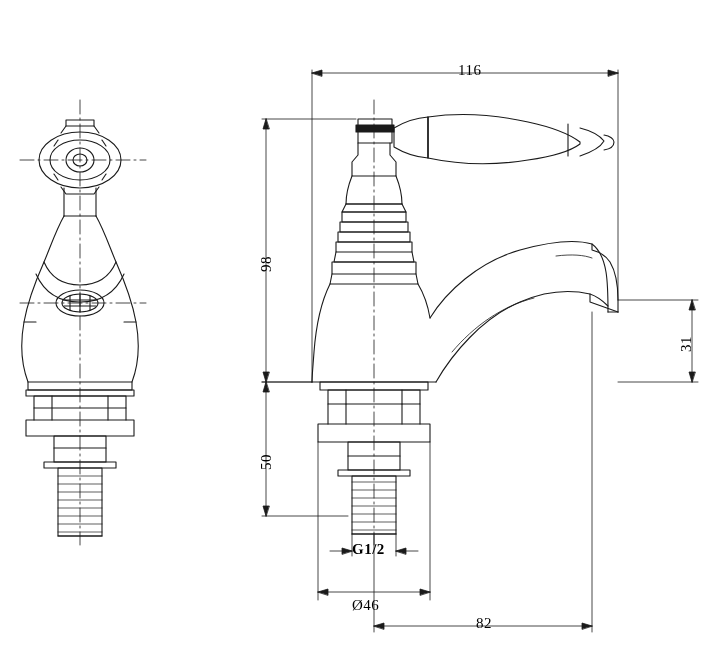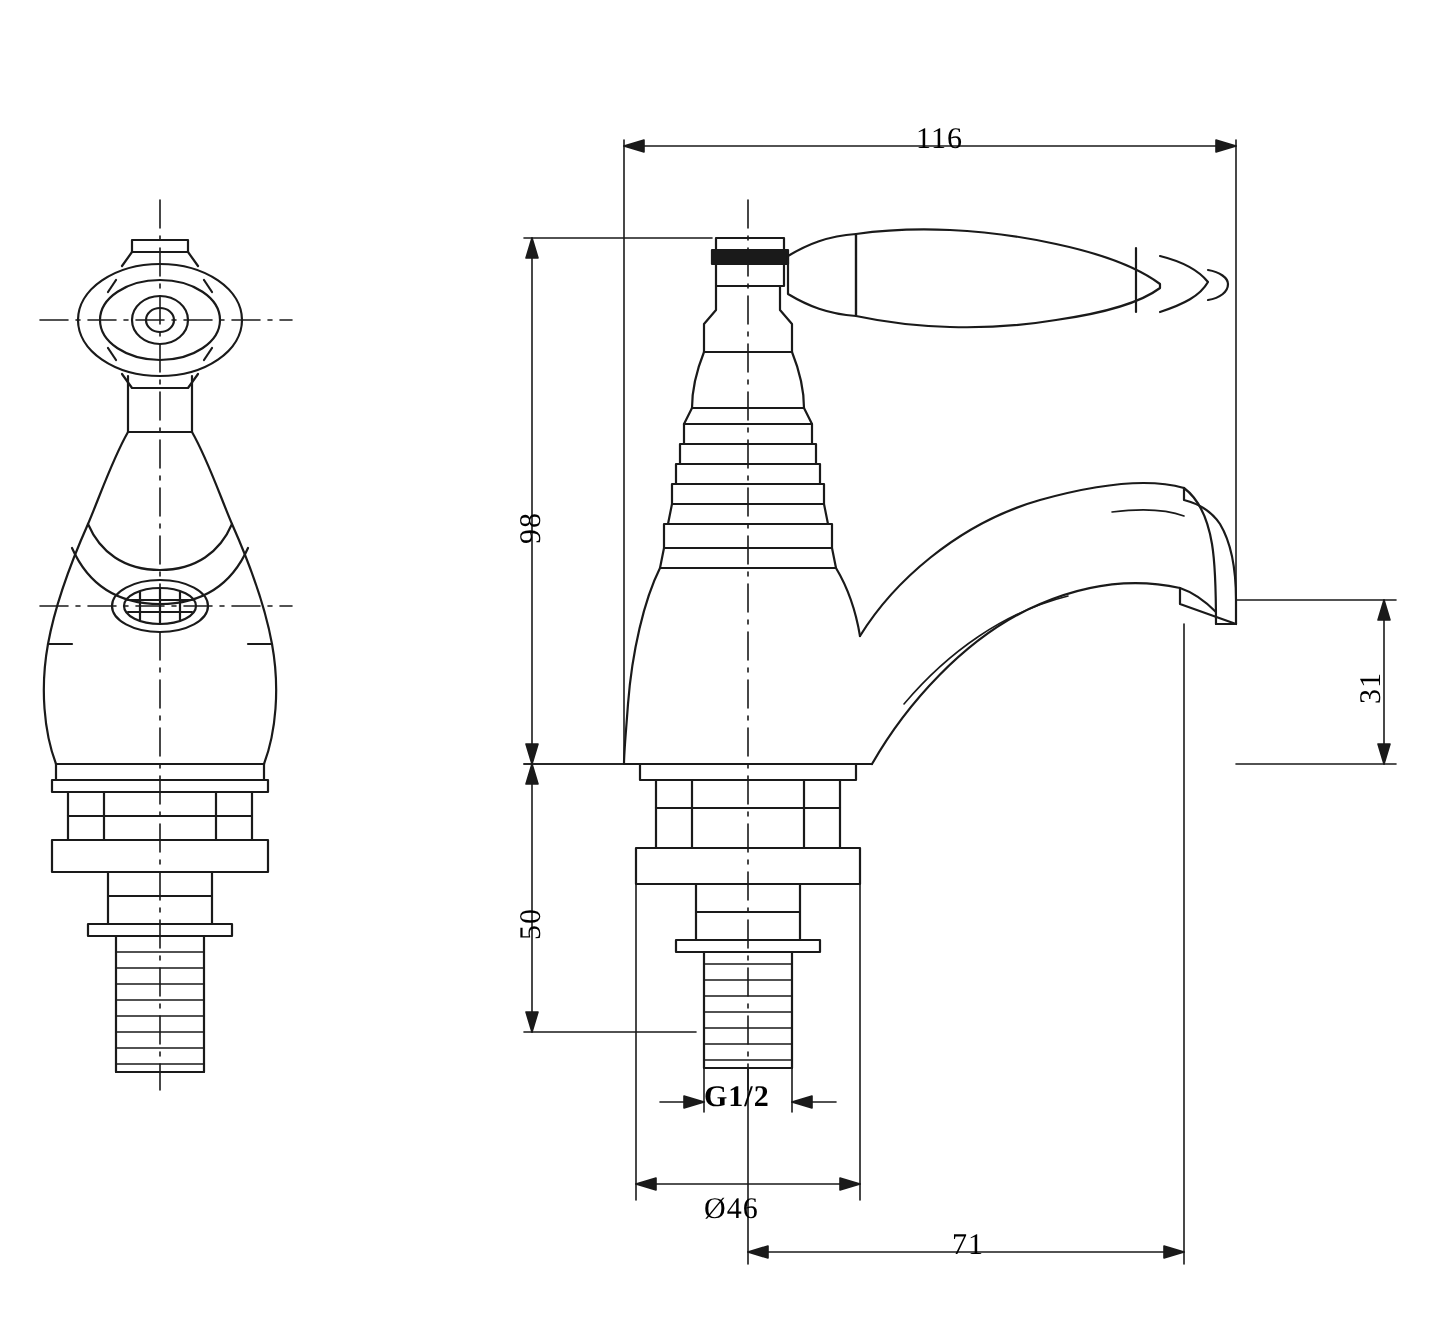--- a/index.html
+++ b/index.html
@@ -247,15 +247,15 @@
 <div class="dim-label vert" style="left:258px; top:272px;">98</div>
 
 <div class="dim-label vert" style="left:678px; top:352px;">31</div>
 
 <div class="dim-label vert" style="left:258px; top:470px;">50</div>
 
 <div class="dim-label" style="left:352px; top:541px;font-weight:bold;">G1/2</div>
 
 <div class="dim-label" style="left:352px; top:581px;margin-top:16px;">Ø46</div>
 
-<div class="dim-label" style="left:476px; top:615px;">71</div>
+<div class="dim-label" style="left:476px; top:615px;">82</div>
 
 </div>
 
 </body></html>

